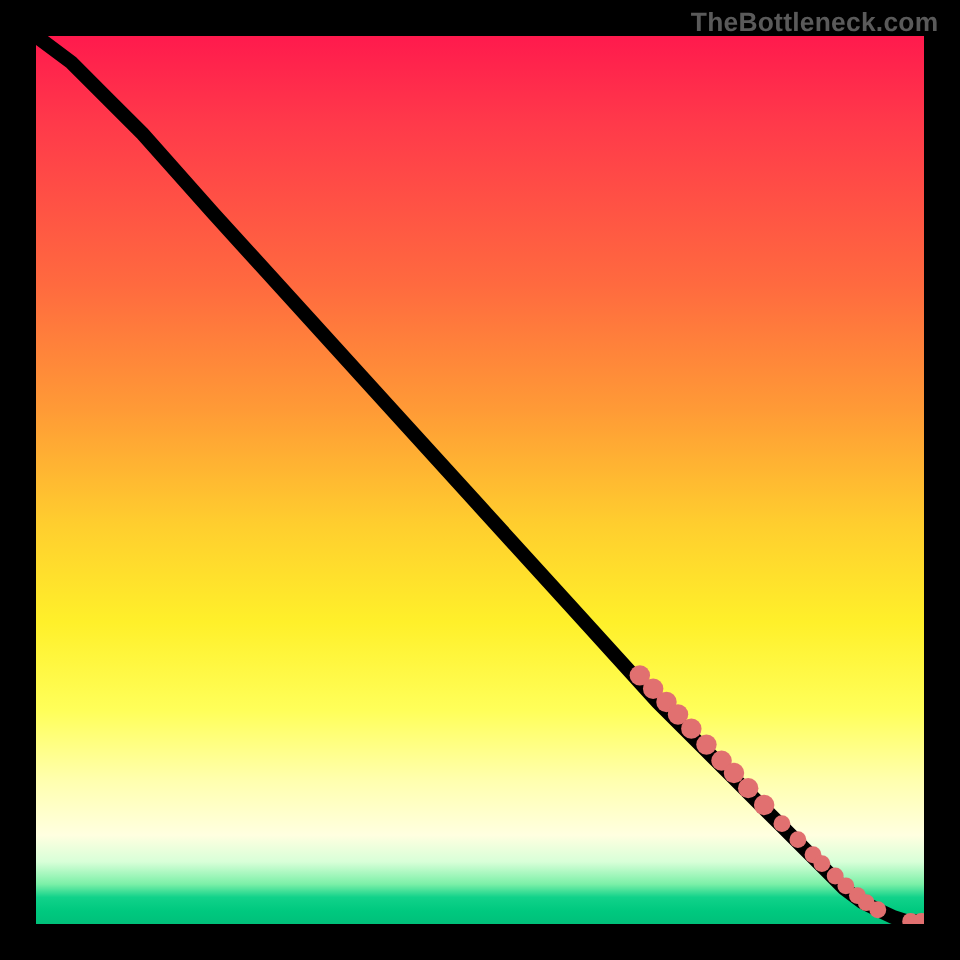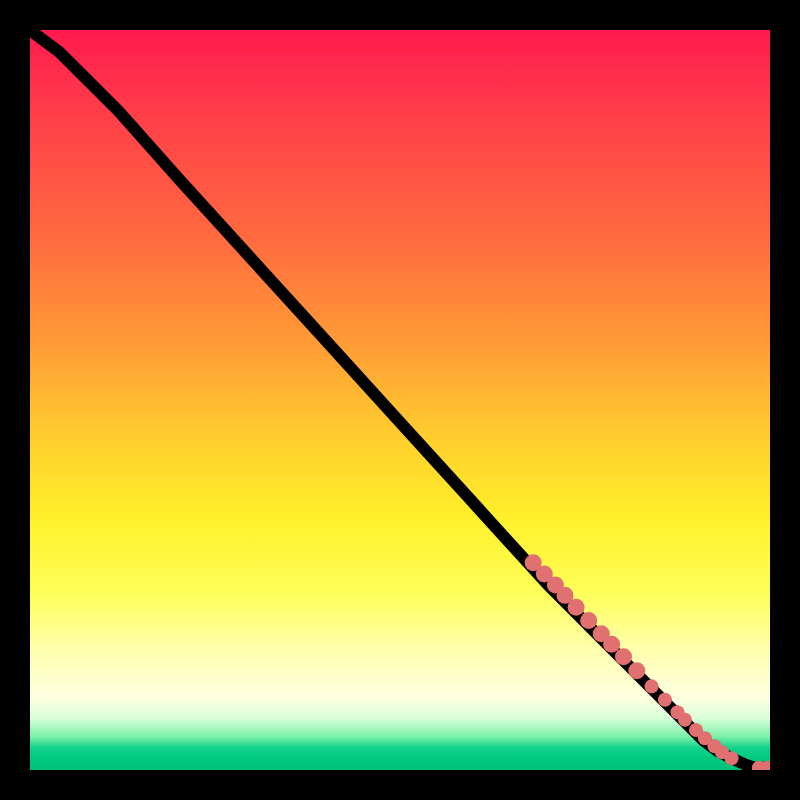--- a/index.html
+++ b/index.html
@@ -71,20 +71,21 @@
   }
   .dot {
     fill: #e17070;
     stroke: none;
   }
 </style>
 </head>
 <body>
 
 <div class="frame">
+  <div class="watermark">TheBottleneck.com</div>
 
   <div class="plot">
     <div class="gradient"></div>
     <svg class="curve" viewBox="0 0 100 100" preserveAspectRatio="none">
       <path id="curve-path" class="line" d="M0.00 0.00 L4.00 3.00 L8.00 7.00 L12.00 11.00 L20.00 20.00 L30.00 31.00 L40.00 42.00 L50.00 53.00 L60.00 64.00 L70.00 75.00 L78.00 83.00 L84.00 89.00 L88.00 93.00 L91.00 96.00 L93.00 97.50 L95.00 98.50 L96.50 99.20 L98.00 99.70 L99.00 99.70 L100.00 99.70"></path>
       <g id="dots">
           <circle cx="68" cy="72" r="1.15" class="dot"></circle>
           <circle cx="69.5" cy="73.5" r="1.15" class="dot"></circle>
           <circle cx="71" cy="75" r="1.15" class="dot"></circle>
           <circle cx="72.3" cy="76.4" r="1.15" class="dot"></circle>

